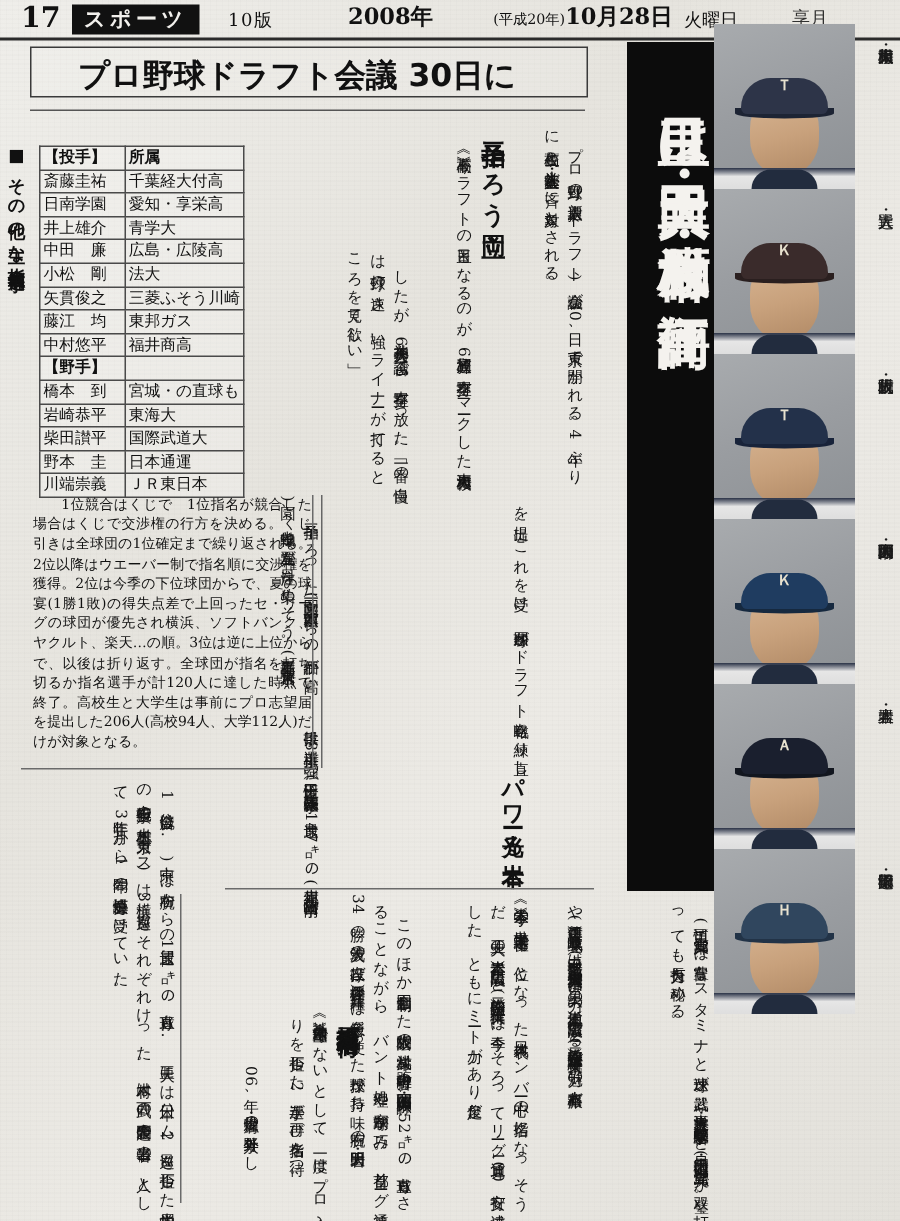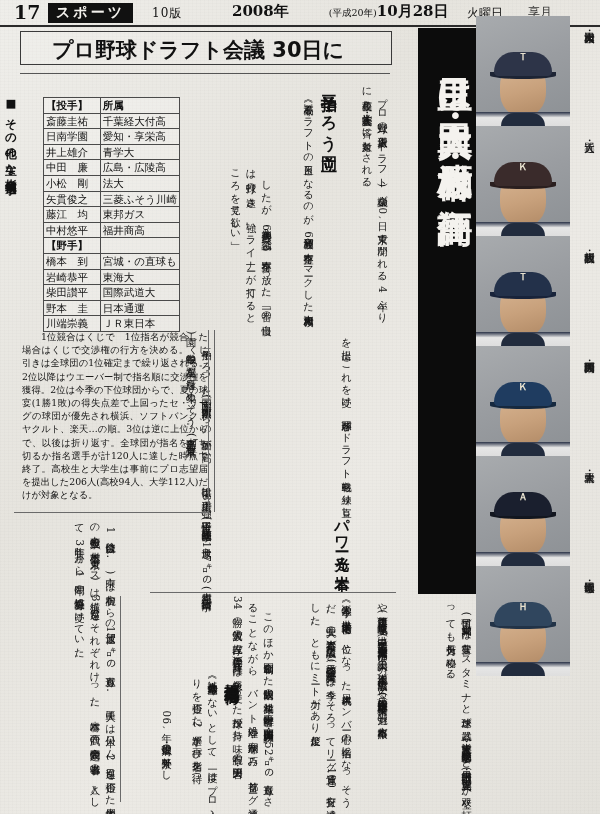--- a/index.html
+++ b/index.html
@@ -22,21 +22,21 @@
 
   
   #masthead{position:absolute;left:0;top:0;width:600px;height:26px;}
   #page-num{position:absolute;left:14px;top:1px;font-size:19px;font-weight:bold;letter-spacing:0;}
   #section-badge{position:absolute;left:48px;top:3px;background:#111;color:#f2f0ec;
     font-size:14px;font-weight:bold;padding:1px 8px;letter-spacing:3px;
     font-family:"DejaVu Sans","Liberation Sans",sans-serif;}
   #edition{position:absolute;left:152px;top:5px;font-size:12px;letter-spacing:1px;}
   #date-line{position:absolute;left:232px;top:2px;font-size:15px;font-weight:bold;white-space:nowrap;}
   #date-line .era{font-size:9.5px;font-weight:normal;margin-left:40px;}
-  #weekday{position:absolute;left:467px;top:5px;font-size:12px;}
+  #weekday{position:absolute;left:456px;top:5px;font-size:12px;}
   #masthead-right{position:absolute;left:528px;top:4px;font-size:12px;opacity:.85;}
   #mast-rule{position:absolute;left:0;top:25px;width:600px;height:2px;background:#2b2b2b;}
 
   
   #headline-panel{
     position:absolute;left:418px;top:28px;width:58px;height:566px;
     background:#0c0c0c;
   }
   #headline-text{
     position:absolute;right:3px;top:24px;height:530px;
@@ -80,21 +80,21 @@
   #main-head{
     position:absolute;left:52px;top:36px;font-size:21px;font-weight:bold;
     letter-spacing:0px;white-space:nowrap;
     font-family:"DejaVu Sans","Liberation Sans",sans-serif;
   }
   #head-rule{position:absolute;left:20px;top:73px;width:370px;height:1px;background:#555;}
 
   
   #cand-label{position:absolute;left:3px;top:96px;height:190px;font-size:11.5px;
     font-weight:bold;letter-spacing:1px;}
-  #cand-table{position:absolute;left:43px;top:97px;width:137px;
+  #cand-table{position:absolute;left:26px;top:97px;width:137px;
     border-collapse:collapse;font-size:10.5px;}
   #cand-table td{border:1px solid #4a4a4a;padding:0px 2px;height:14.6px;
     line-height:14.6px;white-space:nowrap;overflow:hidden;background:rgba(255,255,255,0.22);}
   #cand-table td.name{width:62px;}
   #cand-table td.team{width:72px;}
   #cand-table tr.hdr td{font-weight:bold;}
 
   
   #explainer{
     position:absolute;left:22px;top:330px;width:186px;height:182px;

